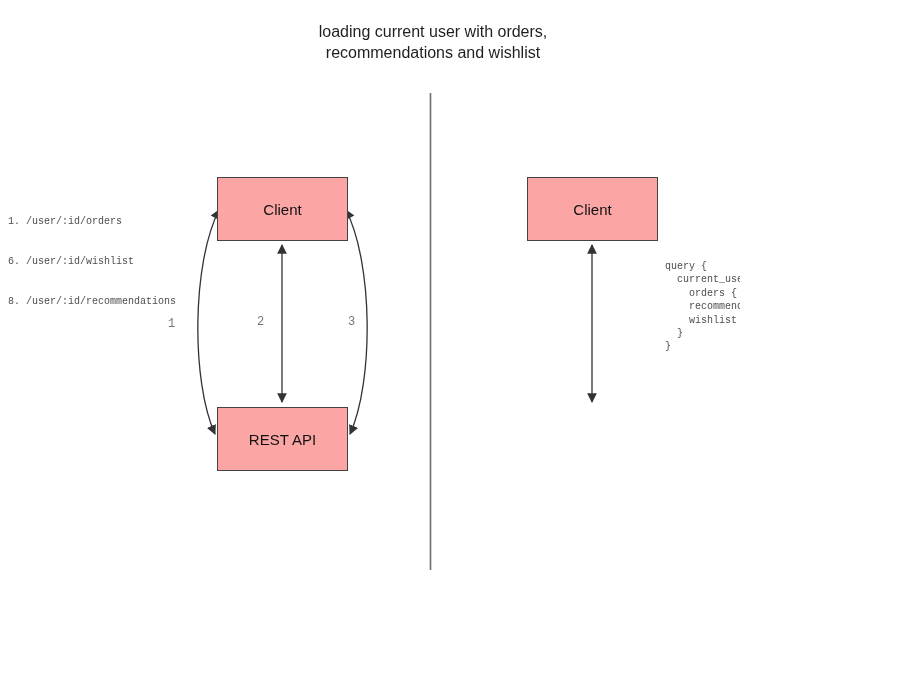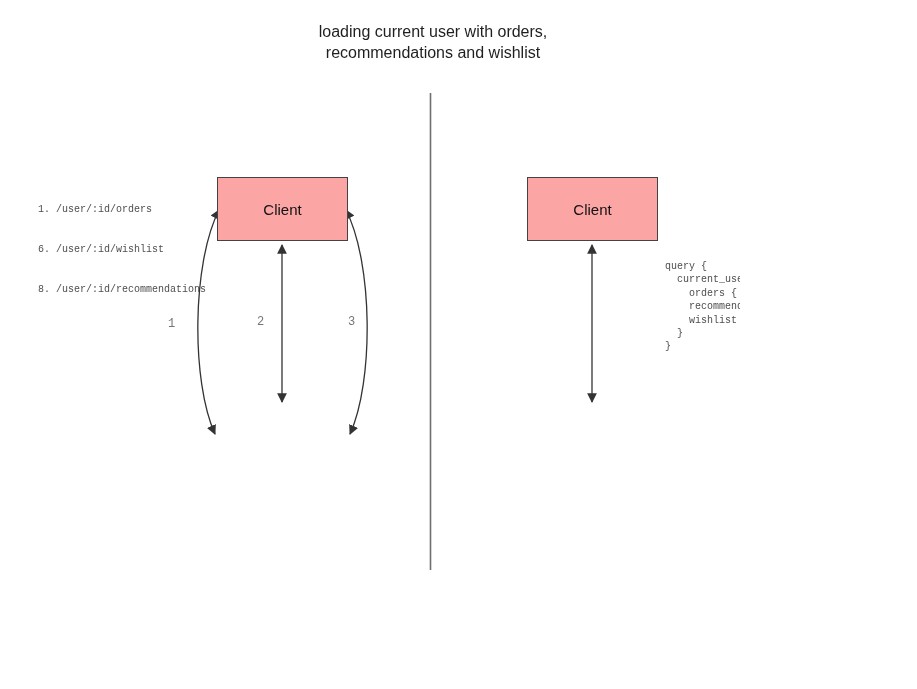--- a/index.html
+++ b/index.html
@@ -50,21 +50,21 @@
   .box-graphql      { left: 527px; top: 407px; }
   .code {
     position: absolute;
     font-family: "Liberation Mono", monospace;
     font-size: 10px;
     line-height: 13.4px;
     color: #4e4e4e;
     white-space: pre;
     margin: 0;
   }
-  .endpoints { left: 8px; top: 176px; margin-left: 30px; }
+  .endpoints { left: 8px; top: 188px; }
   .endpoints div { height: 13.4px; }
   .query-block { left: 665px; top: 260px; }
   .arrow-num {
     position: absolute;
     font-family: "Liberation Mono", monospace;
     font-size: 12px;
     color: #757575;
   }
   .num-1 { left: 168px; top: 317px; }
   .num-2 { left: 257px; top: 315px; }
@@ -97,20 +97,23 @@
   <div class="code endpoints">
     <div>1. /user/:id/orders</div>
     <div>6. /user/:id/wishlist</div>
     <div>8. /user/:id/recommendations</div>
   </div>
 
   <div class="box box-client-left">
     <span>Client</span>
   </div>
 
+  <div class="box box-rest">
+    <span>REST API</span>
+  </div>
 
   <span class="arrow-num num-1">1</span>
   <span class="arrow-num num-2">2</span>
   <span class="arrow-num num-3">3</span>
 
   <div class="box box-client-right">
     <span>Client</span>
   </div>
 
 

